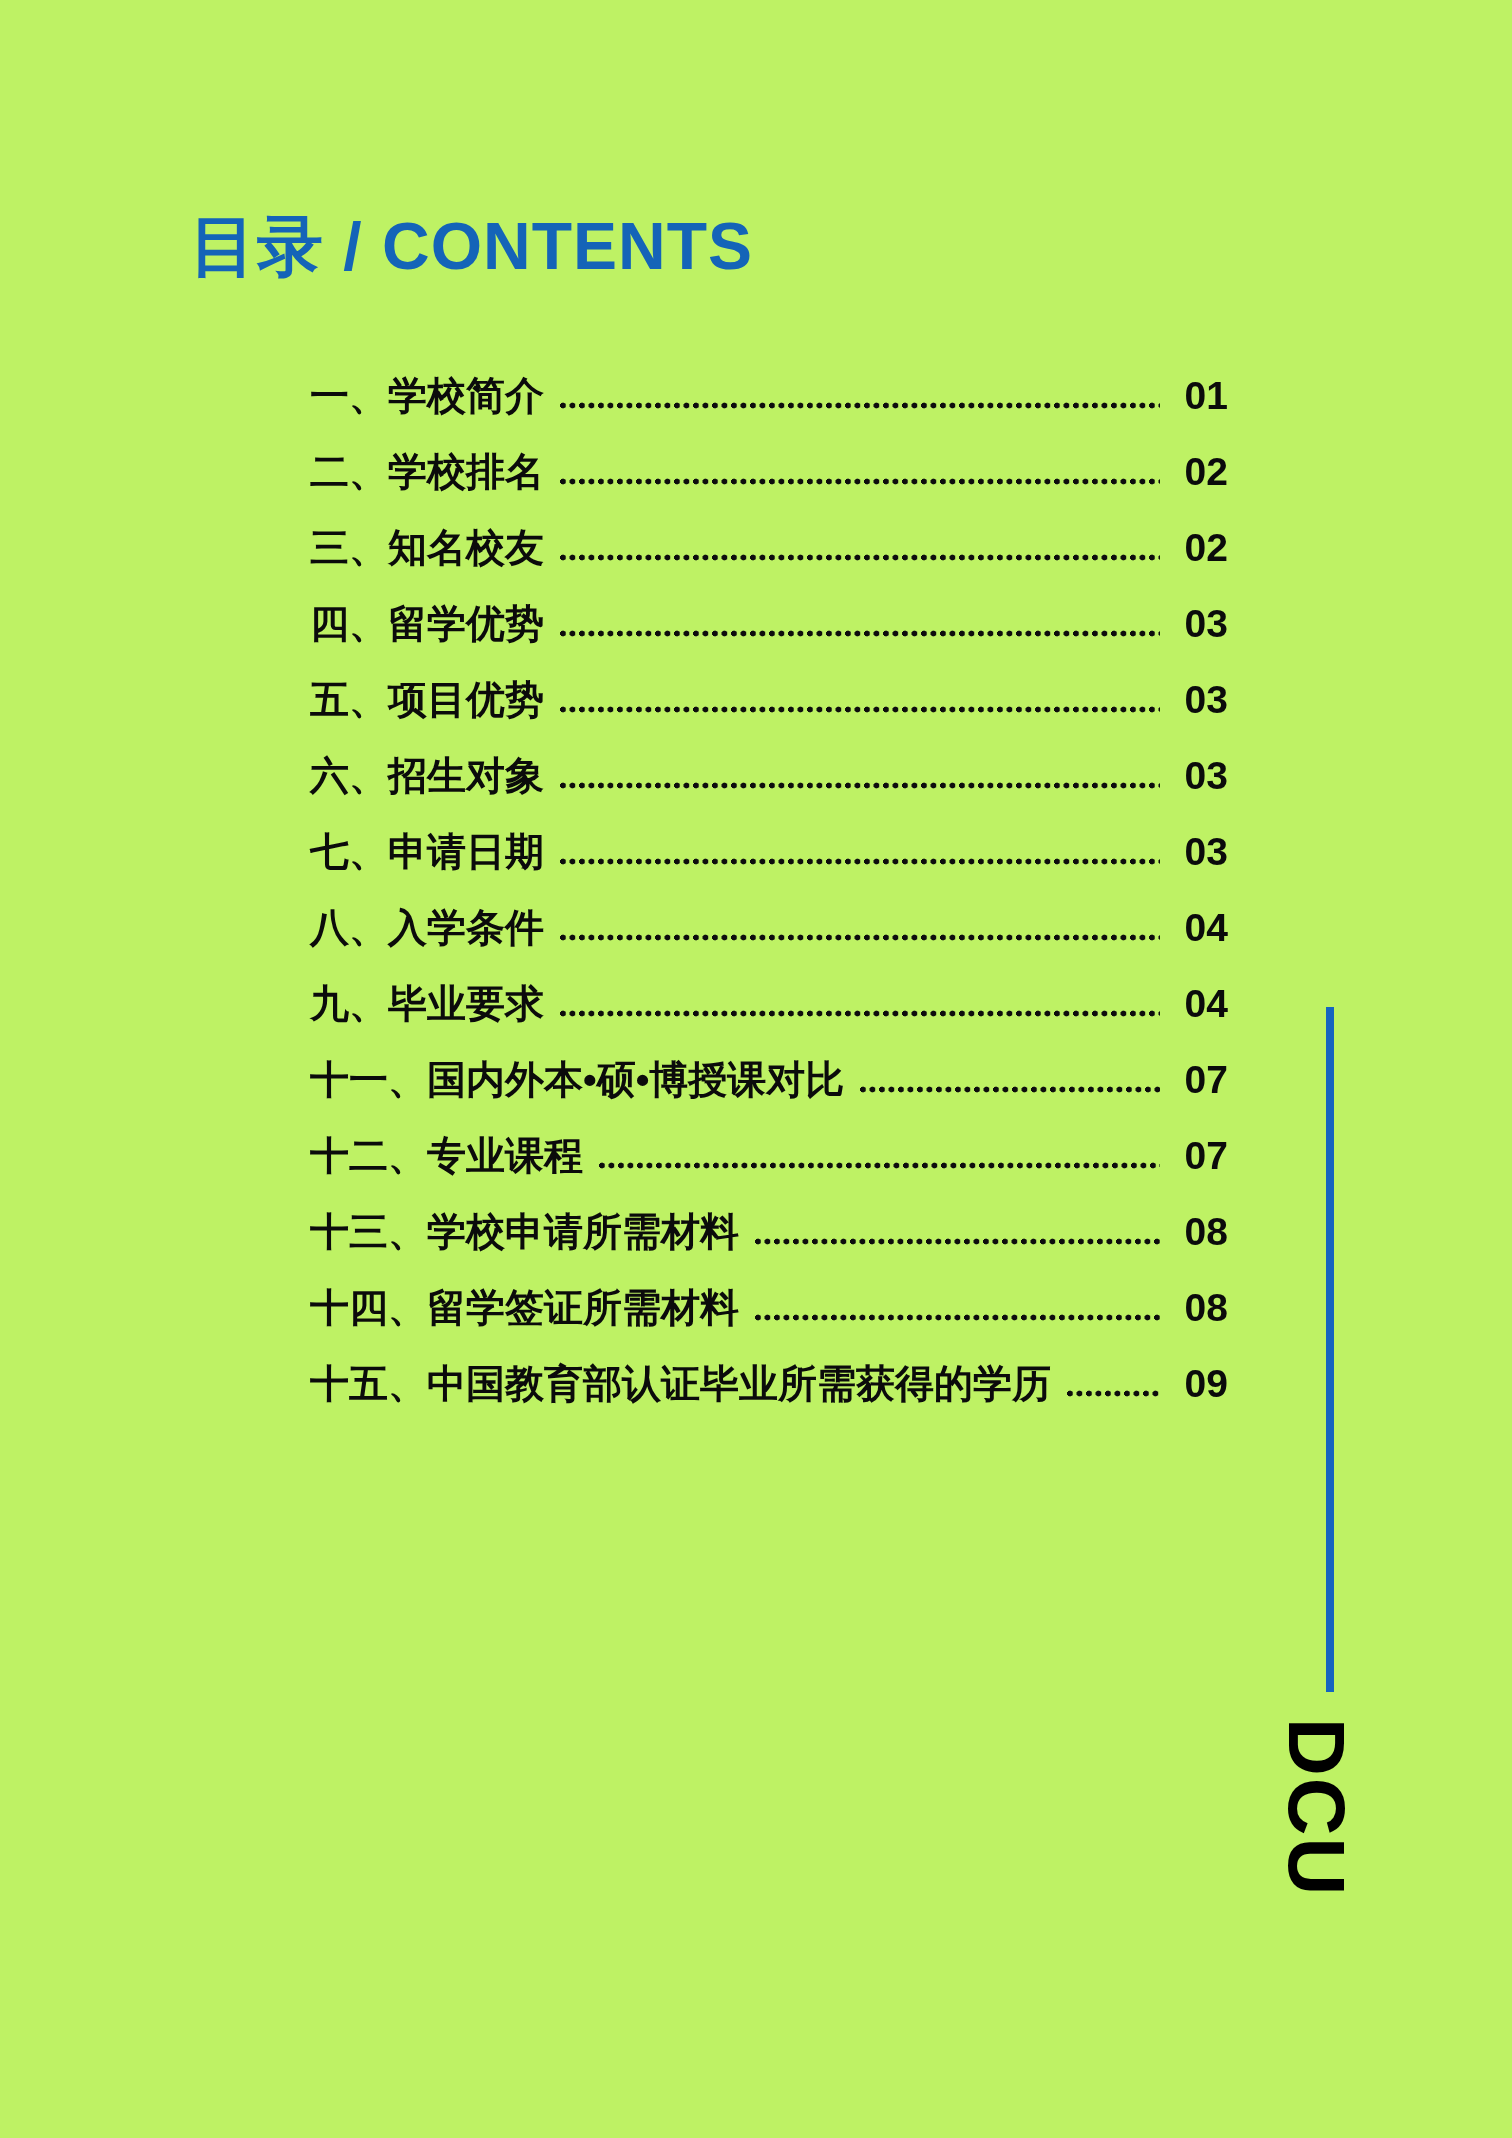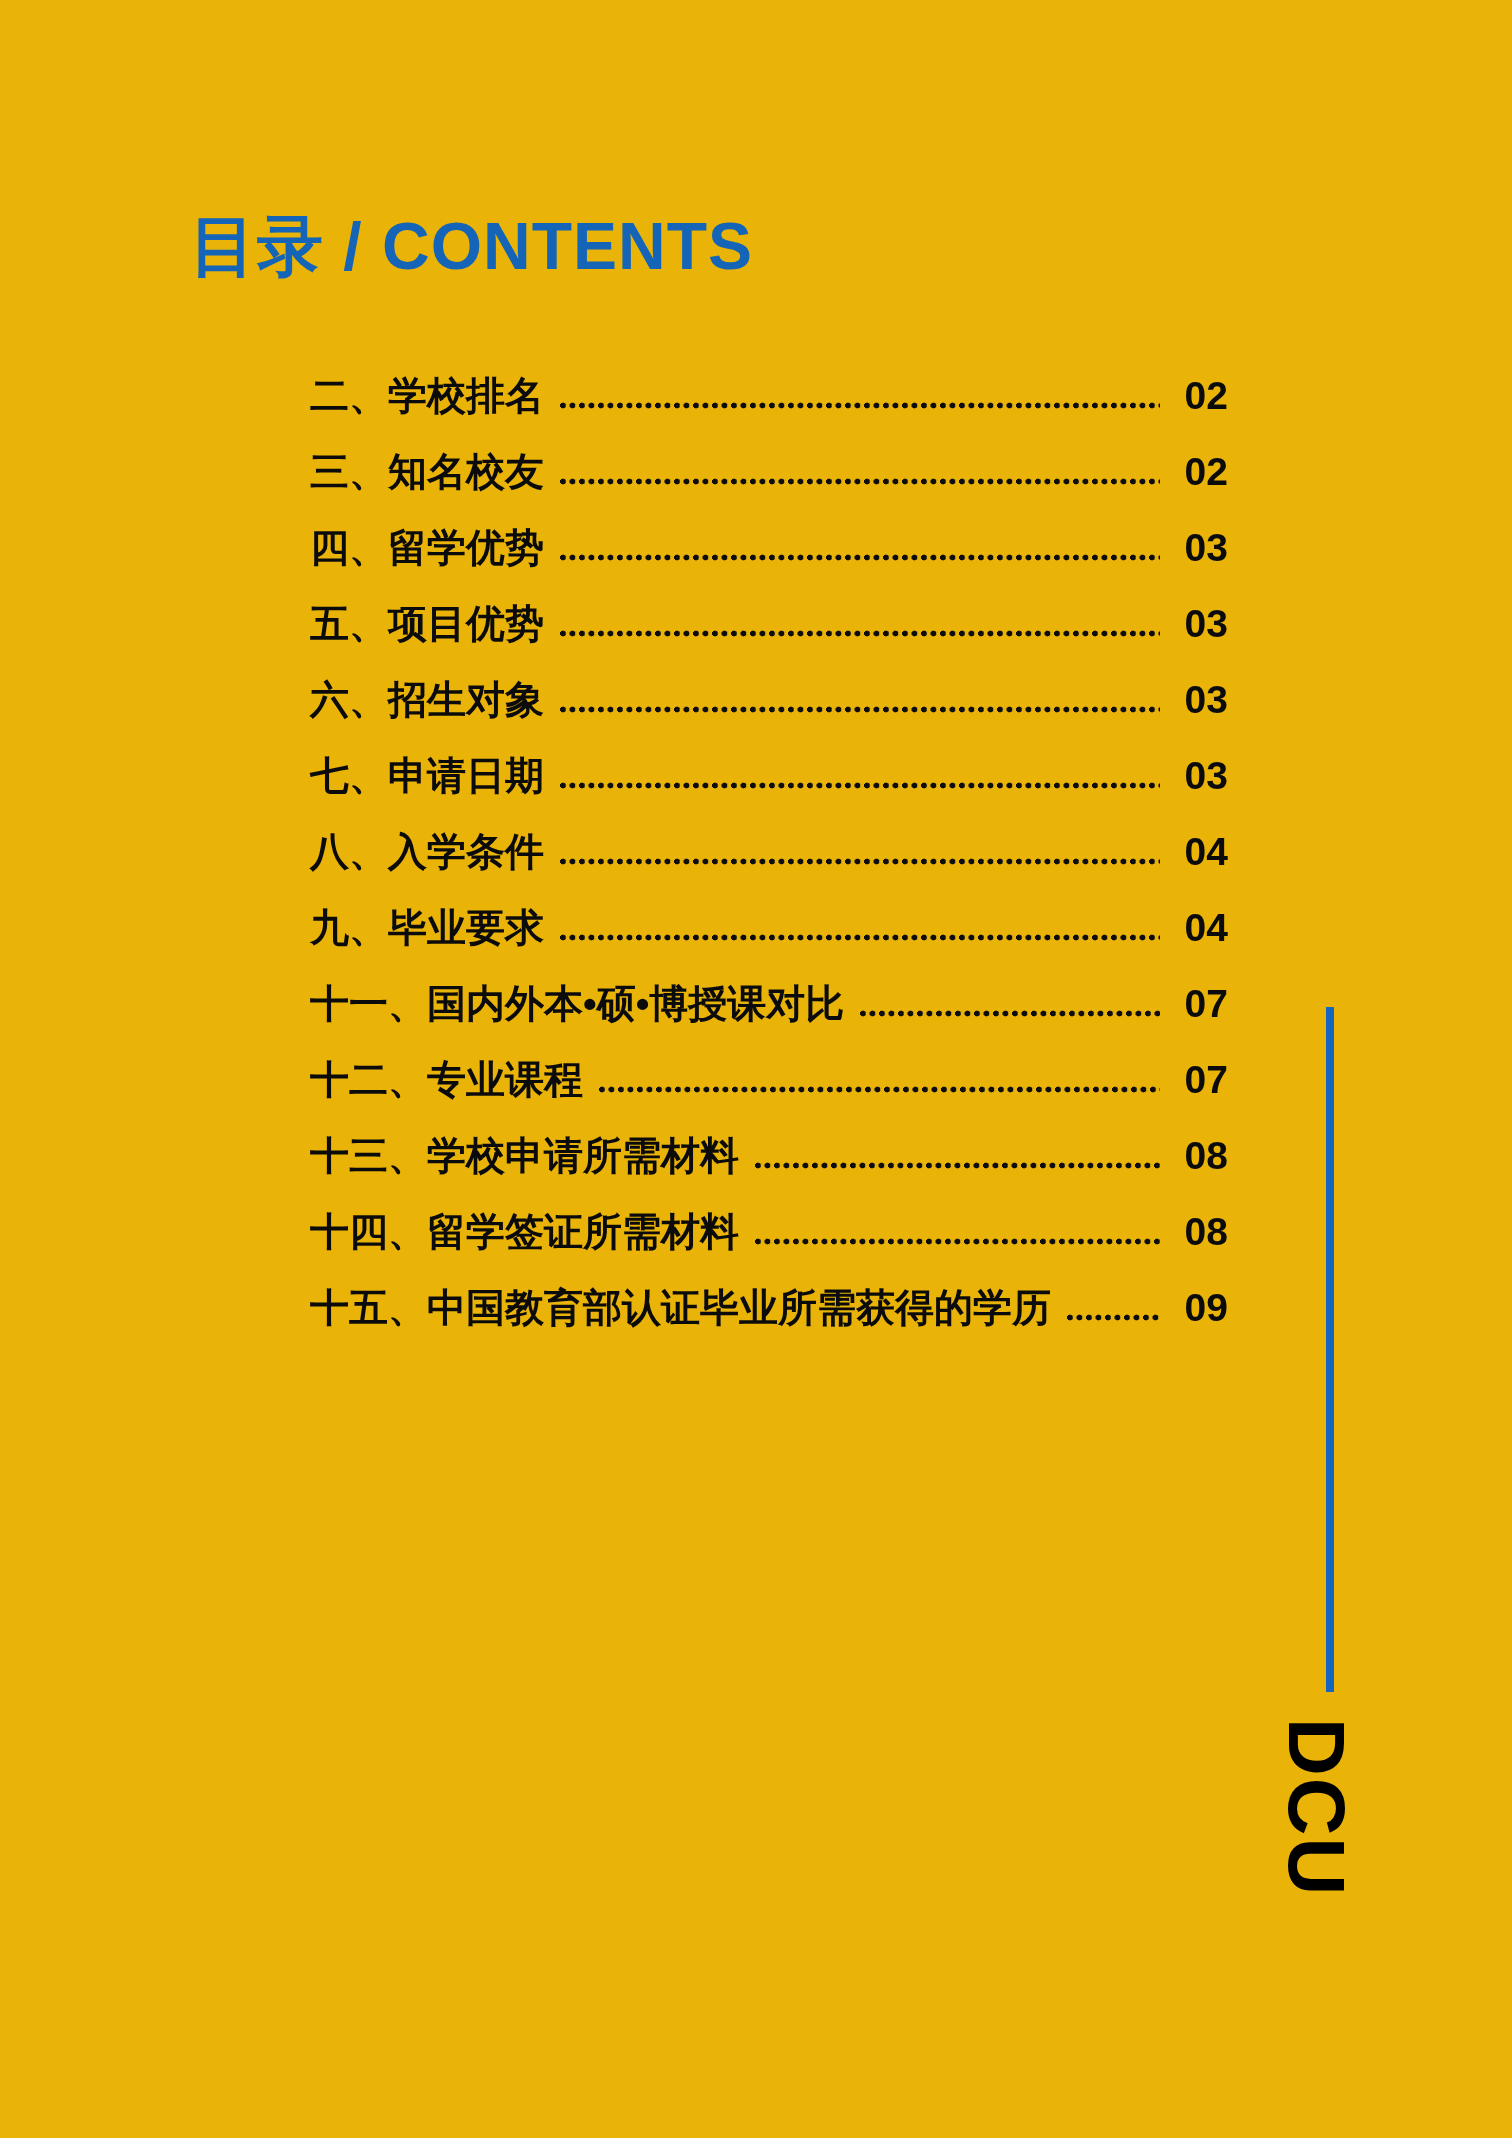--- a/index.html
+++ b/index.html
@@ -10,21 +10,21 @@
   body {
     width: 1512px;
     height: 2138px;
     position: relative;
     overflow: hidden;
     font-family: "Liberation Sans", sans-serif;
   }
   .page {
     position: absolute;
     inset: 0;
-    background: #eab308;
+    background: #bef264;
     padding-left: 24px;
   }
   .doc-title {
     position: absolute;
     left: 190px;
     top: 210px;
     font-size: 66px;
     line-height: 72px;
     font-weight: 800;
     letter-spacing: 1px;
@@ -87,20 +87,25 @@
 </style>
 </head>
 <body>
 
 <div class="page">
 
   <div class="doc-title">目录 / CONTENTS</div>
 
   <div class="toc" id="toc-list">
       <div class="toc-row">
+        <span class="toc-label">一、学校简介</span>
+        <span class="dot-leader"></span>
+        <span class="toc-page">01</span>
+      </div>
+      <div class="toc-row">
         <span class="toc-label">二、学校排名</span>
         <span class="dot-leader"></span>
         <span class="toc-page">02</span>
       </div>
       <div class="toc-row">
         <span class="toc-label">三、知名校友</span>
         <span class="dot-leader"></span>
         <span class="toc-page">02</span>
       </div>
       <div class="toc-row">

